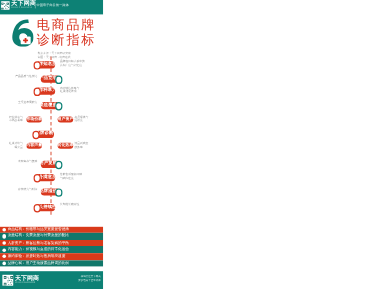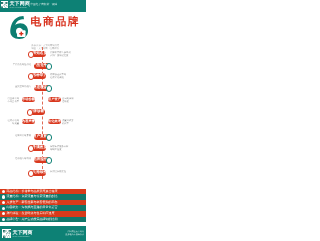--- a/index.html
+++ b/index.html
@@ -16,21 +16,21 @@
              font-weight:bold;letter-spacing:0.2px;line-height:4.8px;}
   .hdr-brand-sub{position:absolute;left:9.4px;top:6.6px;color:#9fd0c8;font-size:1.7px;
                  letter-spacing:0.1px;line-height:1.9px;}
   .hdr-divider{position:absolute;left:28.5px;top:2px;width:0.4px;height:5px;background:#58a79d;}
   .hdr-tag{position:absolute;left:30.4px;top:2.6px;color:#d6eae6;font-size:2.7px;line-height:3px;}
 
   
   .six{position:absolute;left:9.5px;top:15.5px;line-height:0;}
   .stetho{position:absolute;left:17.4px;top:29.4px;line-height:0;}
   .title{position:absolute;left:30.6px;top:14.8px;}
-  .title div{color:#d8301c;font-weight:bold;font-size:10.8px;line-height:13.2px;
+  .title div{color:#d8301c;font-weight:normal;font-size:10.8px;line-height:13.2px;
              letter-spacing:1.6px;white-space:nowrap;}
   .subtitle{position:absolute;left:31.5px;top:43.5px;}
   .subtitle div{color:#a0a0a0;font-size:2.3px;line-height:3.1px;white-space:nowrap;}
 
   
   .axis{position:absolute;left:42.2px;top:47px;width:0;height:132px;
         border-left:0.4px dashed #e06a55;}
 
   
   .pill{position:absolute;height:6.4px;border-radius:3.2px;background:#d9381e;
@@ -103,20 +103,21 @@
     </svg>
   </div>
   <svg class="stetho" width="8.6" height="8" viewBox="0 0 32 30">
     <rect x="11" y="1" width="10" height="5" rx="1.6" fill="#fff"></rect>
     <rect x="0" y="5" width="32" height="25" rx="3.4" fill="#fff"></rect>
     <rect x="13.2" y="10" width="5.6" height="15" fill="#d8301c"></rect>
     <rect x="8.2" y="15" width="15.6" height="5" fill="#d8301c"></rect>
   </svg>
   <div class="title">
     <div>电商品牌</div>
+    <div>诊断指标</div>
   </div>
   <div class="subtitle">
     <div>数据来源：天下网商研究院</div>
     <div>制图：天下网商 · 电商在线</div>
   </div>
 
   <div class="axis"></div>
 
   <div id="rows">
       <div class="pill" style="left: 30px; top: 51px; width: 16px;">

